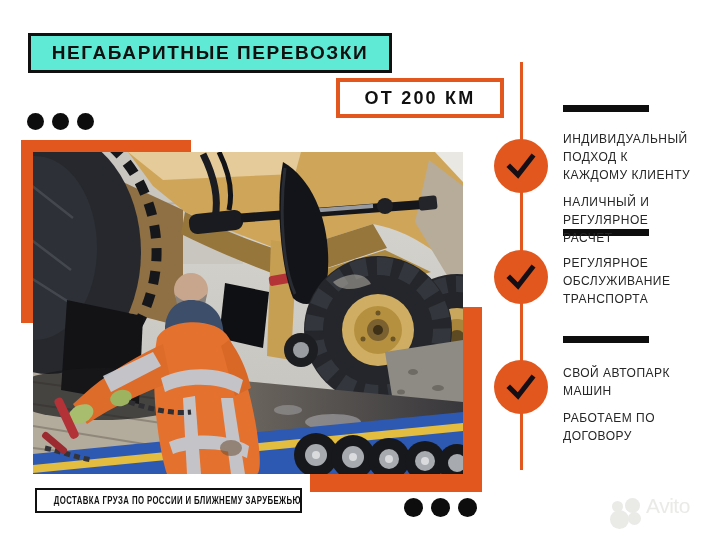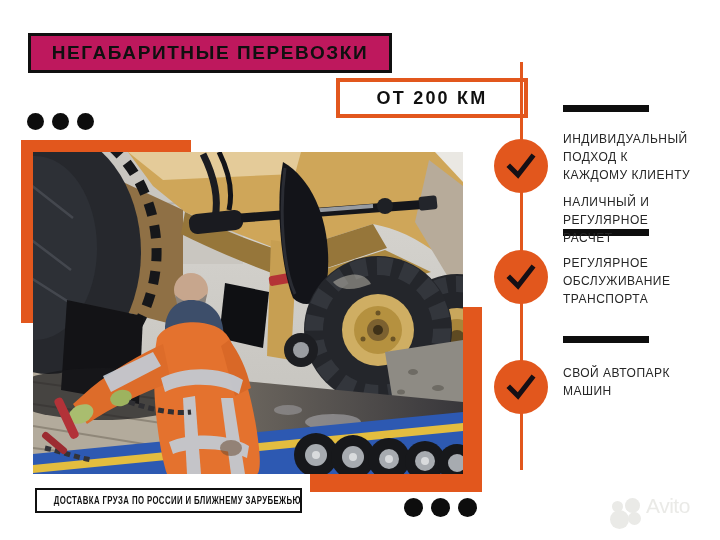--- a/index.html
+++ b/index.html
@@ -3,28 +3,28 @@
 <meta charset="utf-8">
 <style>
   html,body{margin:0;padding:0;background:#fff;}
   .canvas{
     position:relative;width:720px;height:540px;background:#fff;
     font-family:"Liberation Sans","DejaVu Sans",sans-serif;overflow:hidden;
   }
   
   .title-banner{
     position:absolute;left:28px;top:33px;width:364px;height:40px;
-    border:3px solid var(--ink);box-sizing:border-box;background:#be185d;
+    border:3px solid var(--ink);box-sizing:border-box;background:#5eead4;
     display:flex;align-items:center;justify-content:center;
   }
   .title-banner span{
     font-size:19px;font-weight:bold;letter-spacing:1.6px;color:var(--ink);white-space:nowrap;
   }
   .distance-badge{
-    position:absolute;left:336px;top:78px;width:192px;height:40px;
+    position:absolute;left:336px;top:78px;width:168px;height:40px;
     border:4px solid var(--accent);box-sizing:border-box;background:#fff;
     display:flex;align-items:center;justify-content:center;
   }
   .distance-badge span{
     font-size:18px;font-weight:bold;letter-spacing:2.2px;color:var(--ink);white-space:nowrap;
   }
   
   .dots{position:absolute;display:flex;gap:8px;}
   .dots-top{left:27px;top:113px;}
   .dots-bottom{left:404px;top:498px;}
@@ -281,20 +281,22 @@
 РАСЧЕТ</p>
   </div>
   <div class="check-group cg2">
     <p>РЕГУЛЯРНОЕ
 ОБСЛУЖИВАНИЕ
 ТРАНСПОРТА</p>
   </div>
   <div class="check-group cg3">
     <p>СВОЙ АВТОПАРК
 МАШИН</p>
+    <p>РАБОТАЕМ ПО
+ДОГОВОРУ</p>
   </div>
 
   <div class="caption-box">
     <span>ДОСТАВКА ГРУЗА ПО РОССИИ И БЛИЖНЕМУ ЗАРУБЕЖЬЮ</span>
   </div>
 
   <div class="dots dots-bottom">
     <div class="dot"></div>
     <div class="dot"></div>
     <div class="dot"></div>

